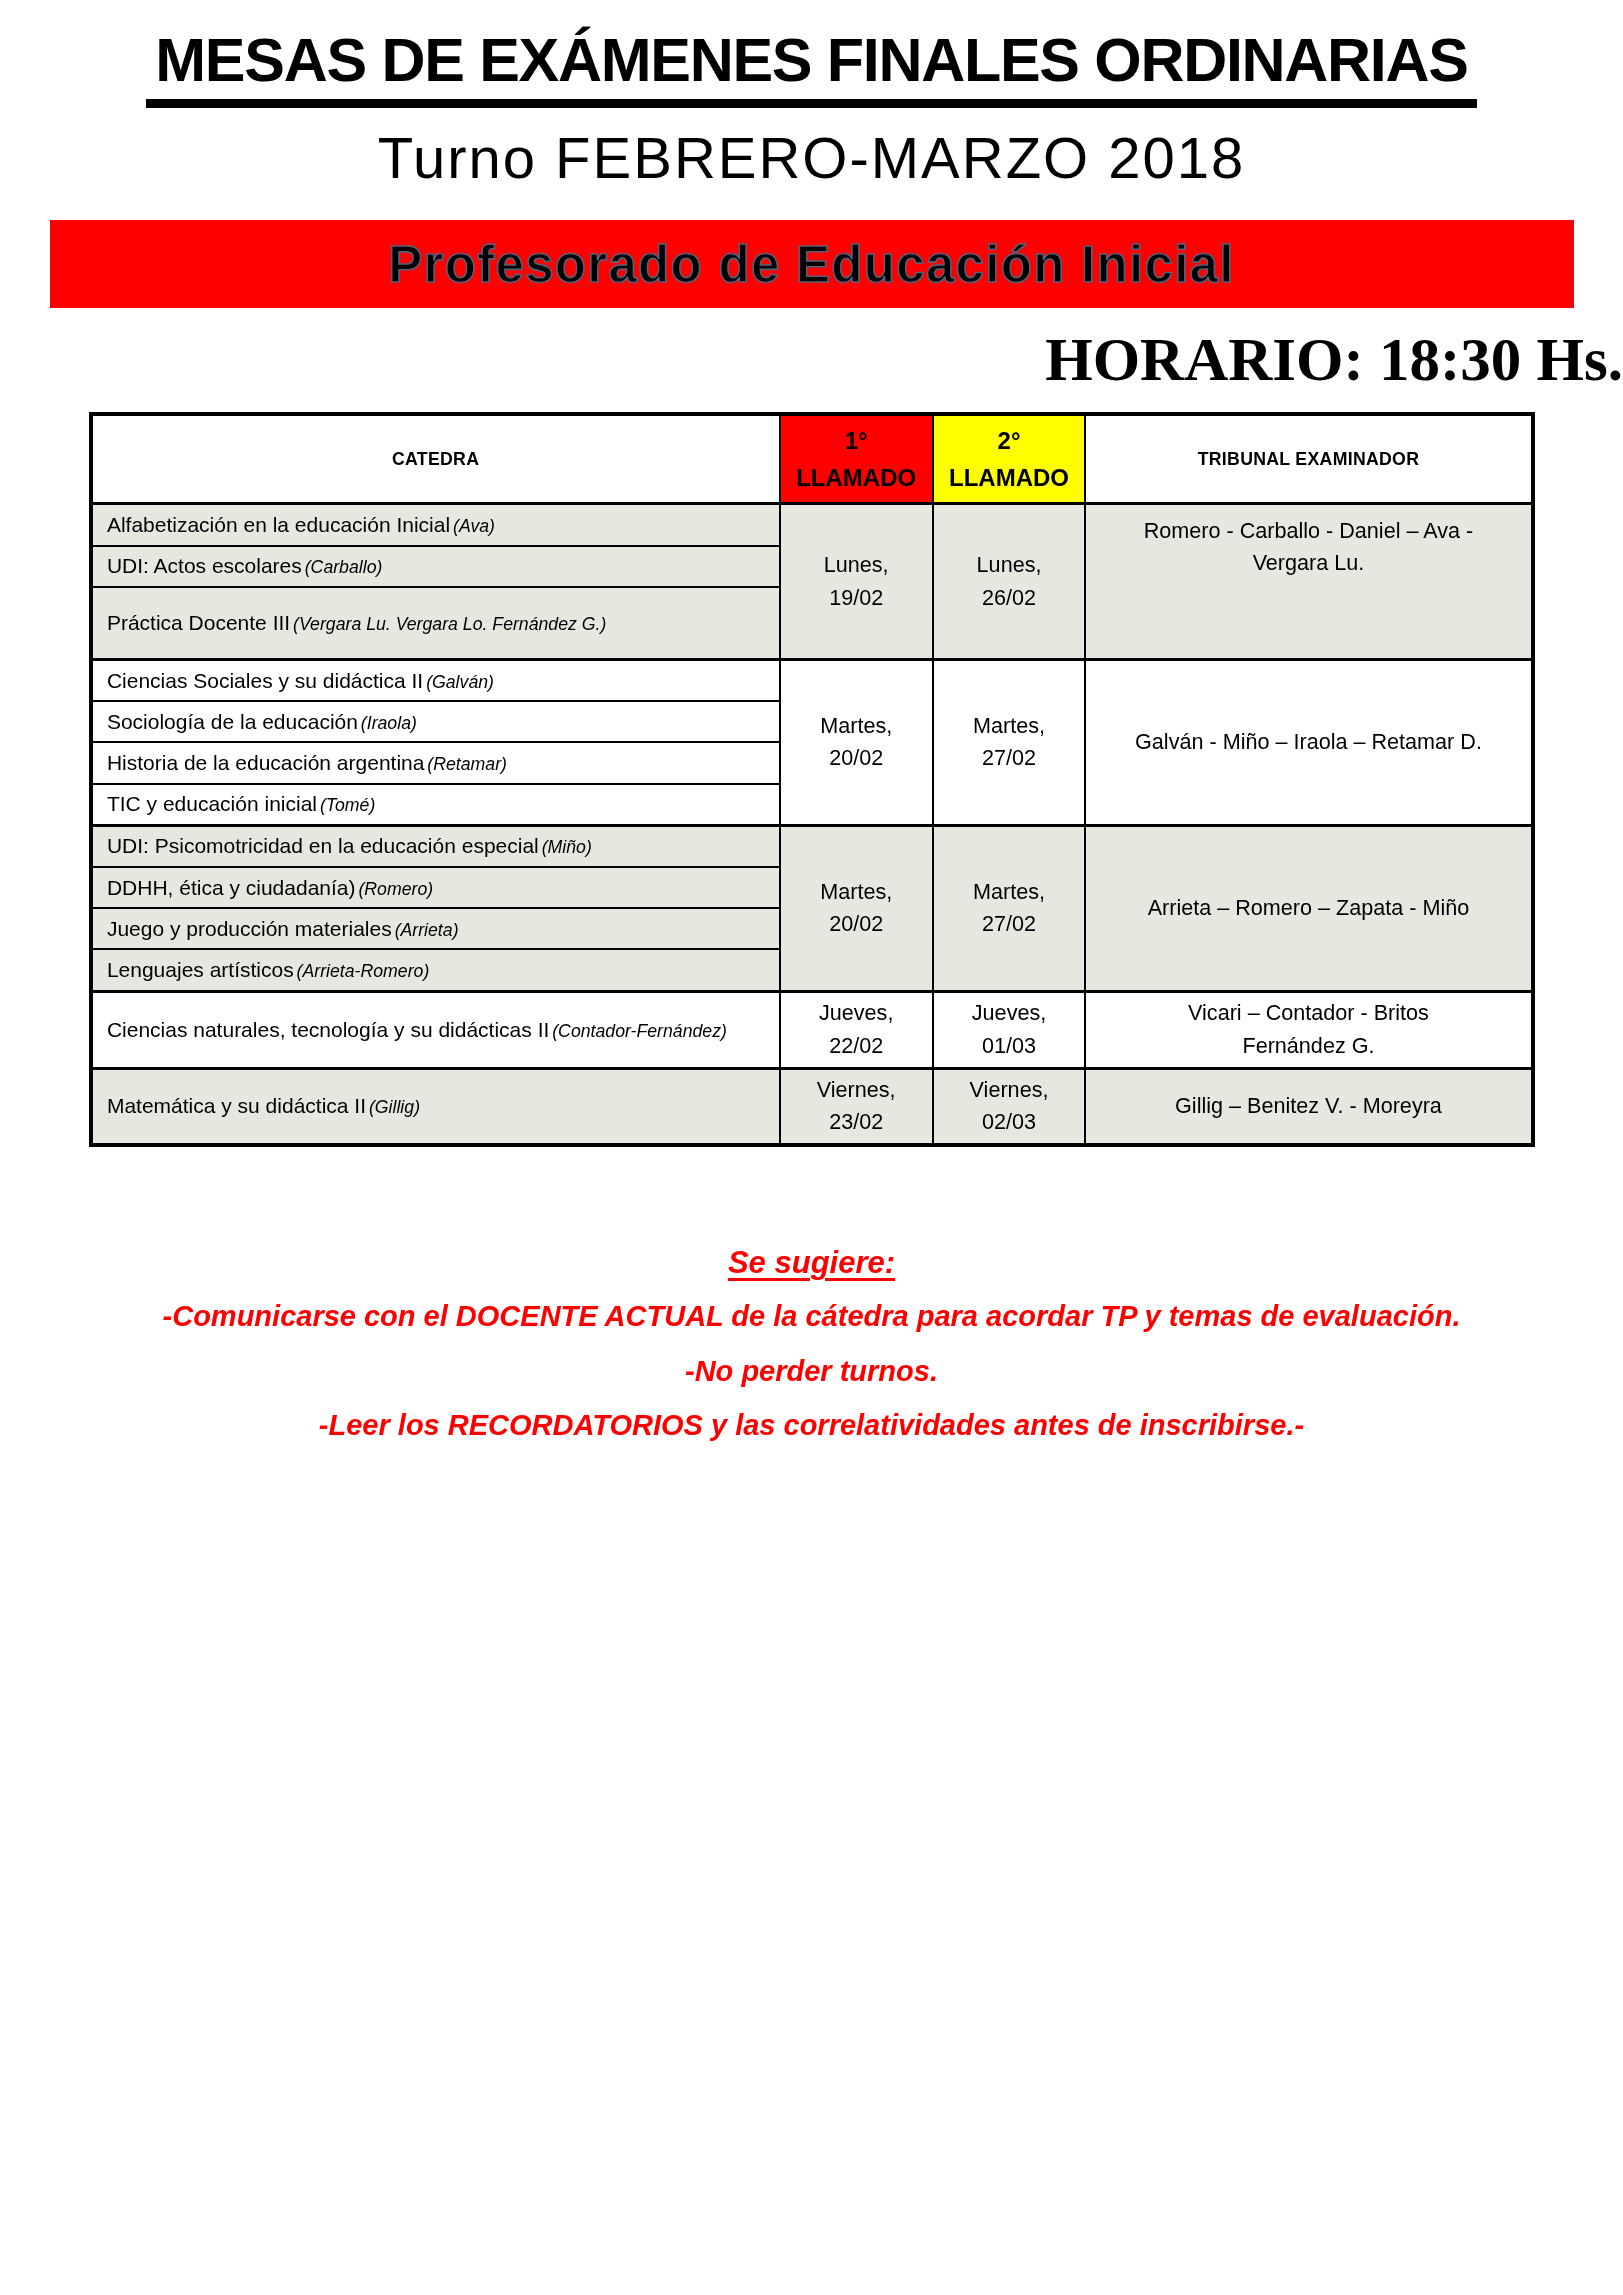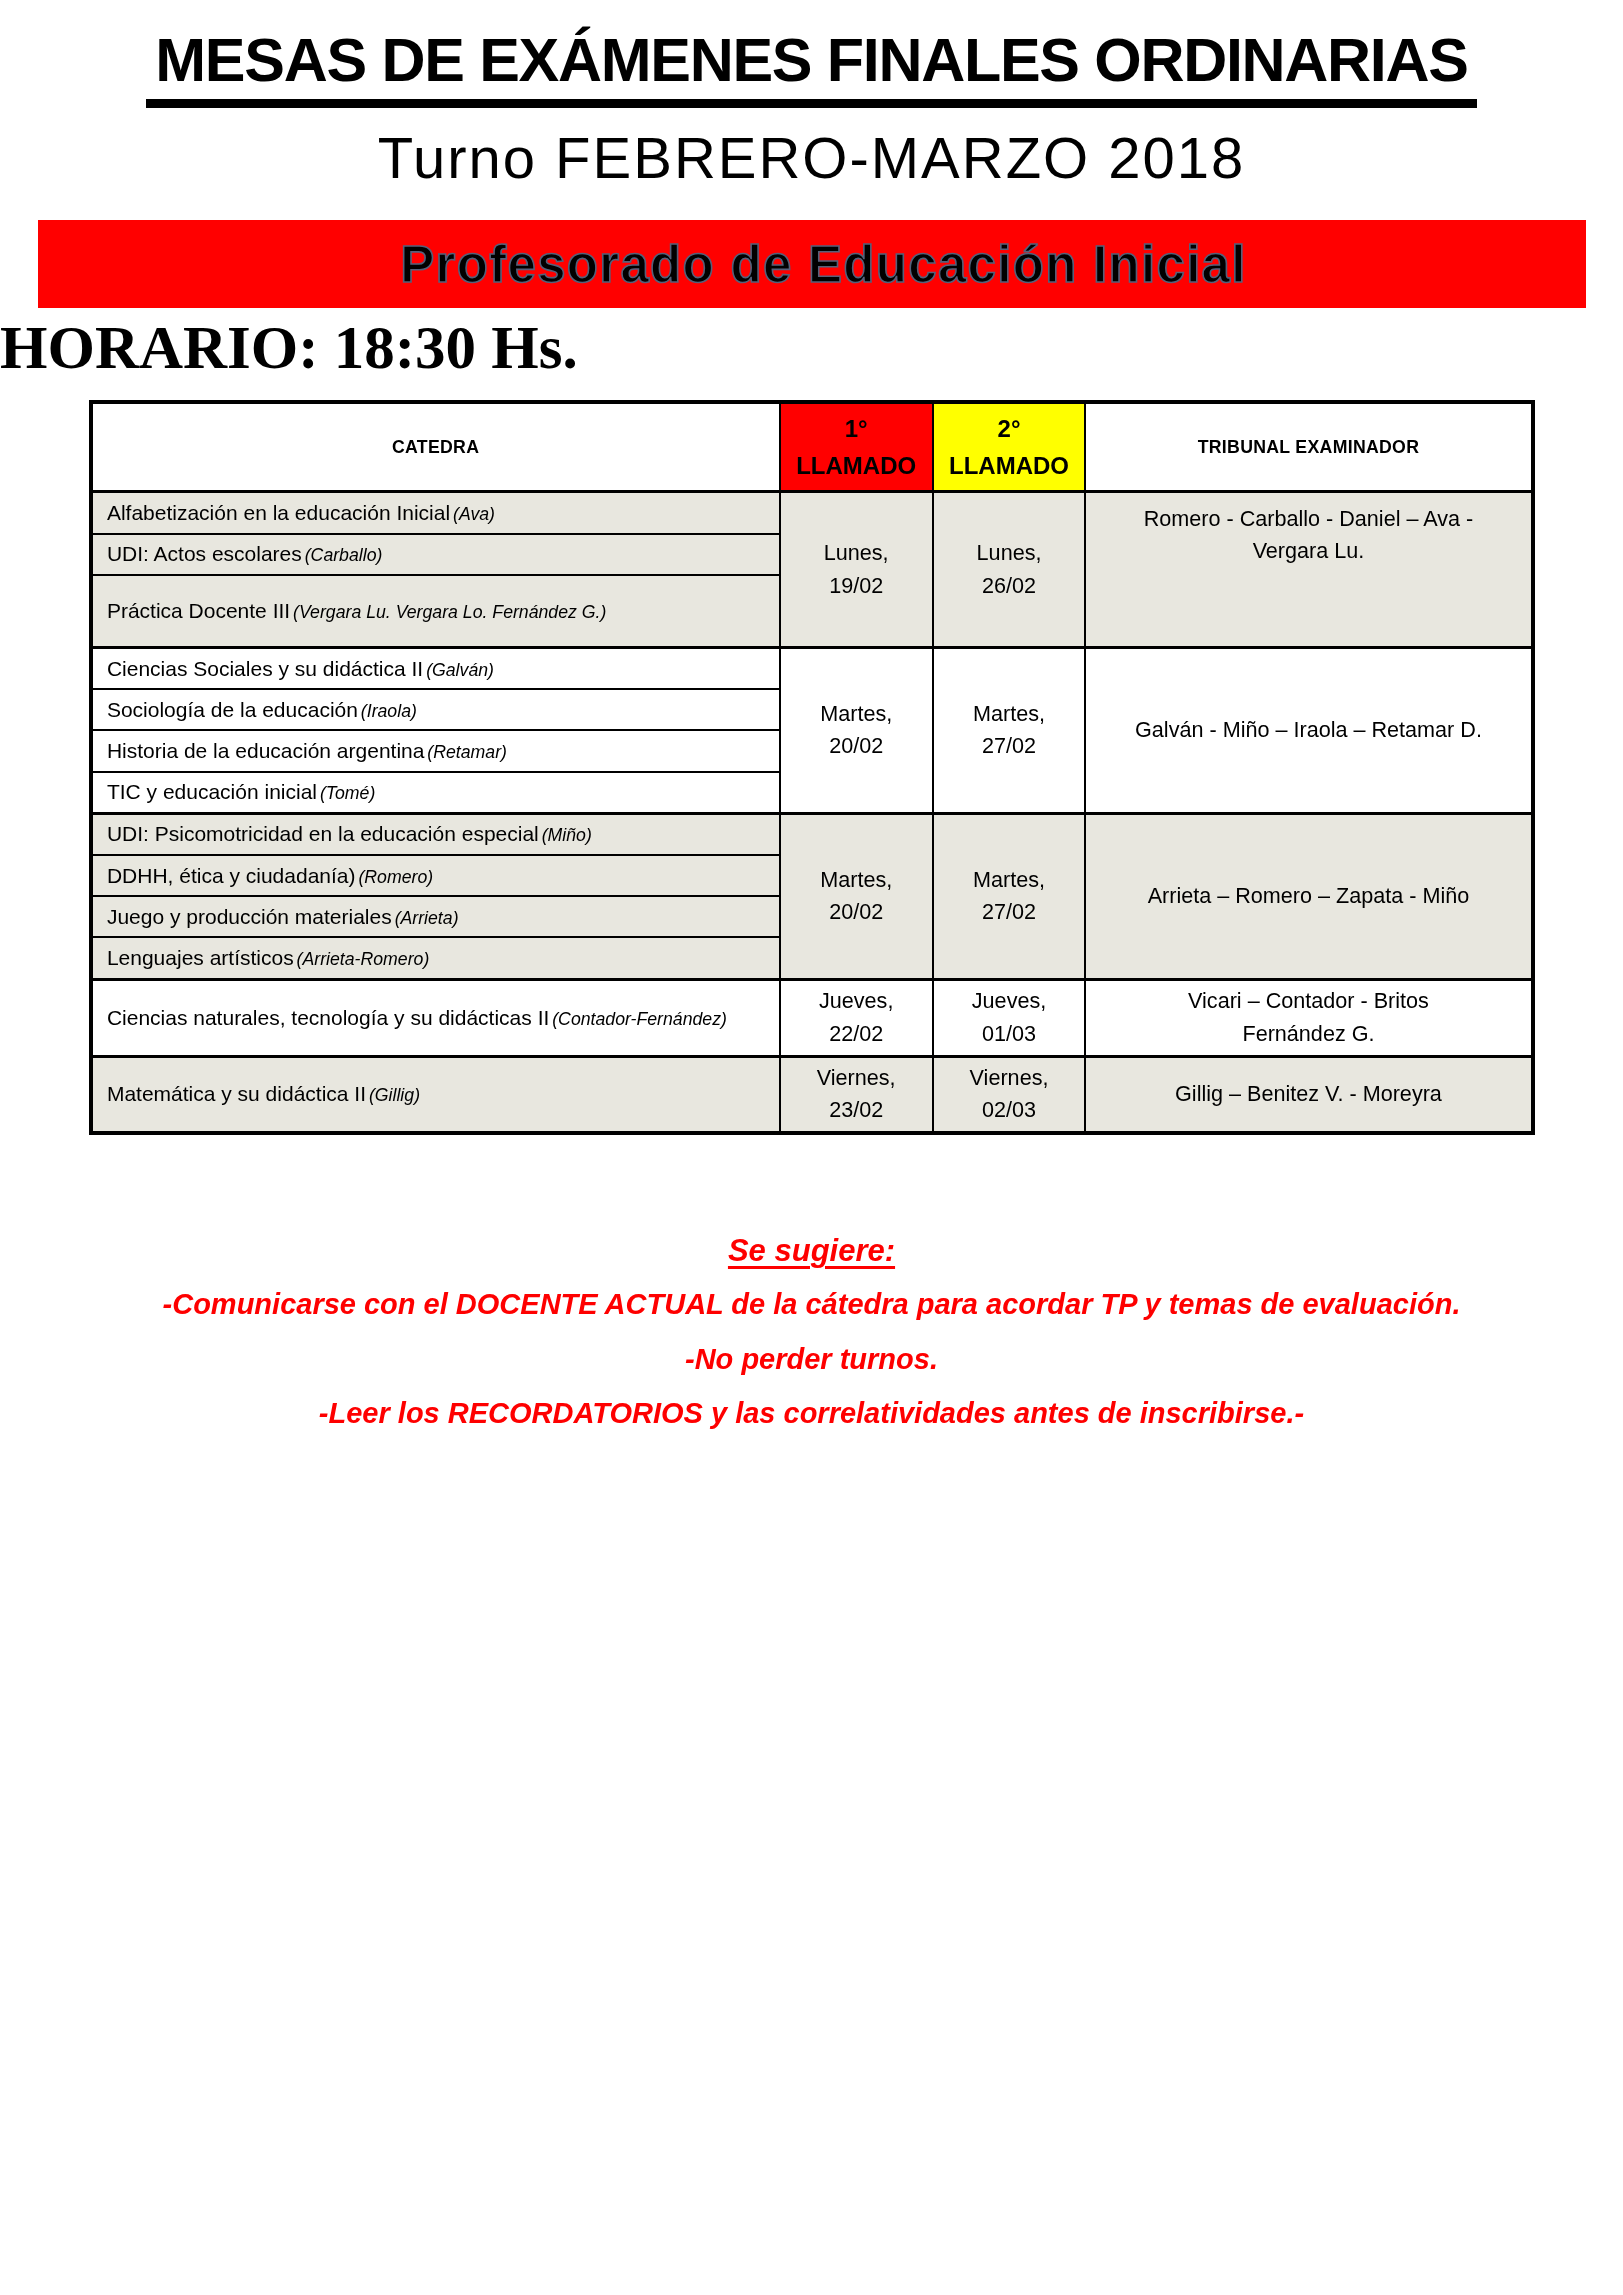--- a/index.html
+++ b/index.html
@@ -39,31 +39,30 @@
     white-space: nowrap;
   }
   .banner {
     width: 1524px;
     height: 88px;
     margin: 29px auto 0 auto;
     background: var(--banner-bg, #ff0000);
     display: flex;
     align-items: center;
     justify-content: center;
-    padding-left: 24px;
   }
   .banner-text {
     font-size: 51px;
     font-weight: bold;
     letter-spacing: 1.3px;
     color: #000;
     -webkit-text-stroke: 1.6px #55607a;
     white-space: nowrap;
   }
-  .horario-wrap { text-align: left; margin-top: 5px; }
+  .horario-wrap { text-align: right; margin-top: 17px; }
   .schedule-time {
     font-family: "Liberation Serif", serif;
     font-size: 61px;
     font-weight: bold;
     white-space: nowrap;
   }
 
   
   table.exam {
     width: 1446px;

